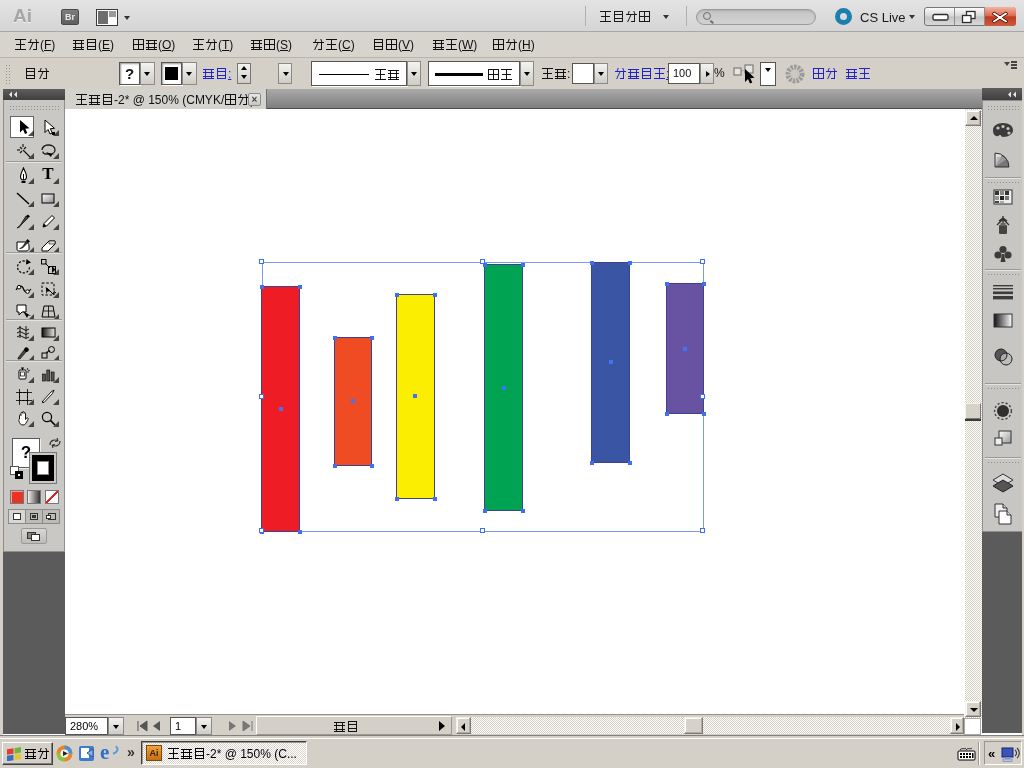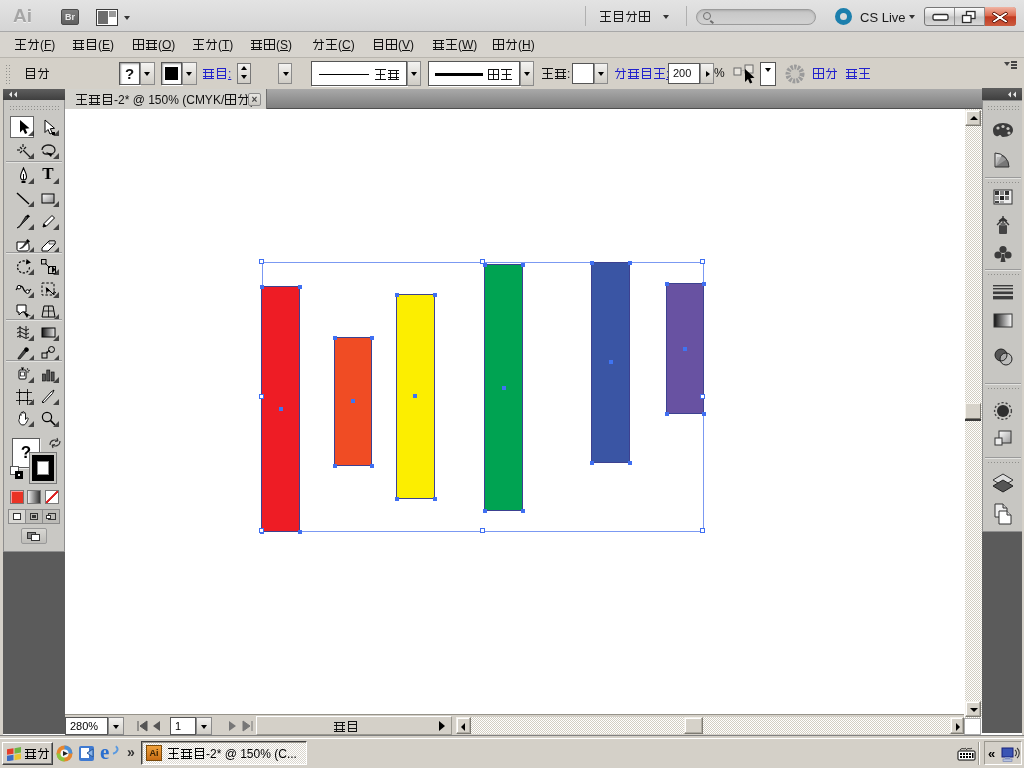--- a/index.html
+++ b/index.html
@@ -176,21 +176,21 @@
     <div class="dbtn" style="left:407px;top:3px;width:14px;height:25px;"><span class="arrow-down" style="margin:10px 0 0 3px;"></span></div>
     <div class="abs" style="left:428px;top:3px;width:92px;height:25px;background:#fff;border:1px solid #555;box-shadow:1px 1px 0 #fff;">
       <div class="abs" style="left:6px;top:11px;width:48px;height:3px;background:#000;"></div>
       <div class="abs" style="left:58px;top:6px;"><span class="cn g2"><i></i><i></i><i></i><i></i><i></i><i></i></span><span class="cn g1"><i></i><i></i><i></i><i></i></span></div>
     </div>
     <div class="dbtn" style="left:520px;top:3px;width:14px;height:25px;"><span class="arrow-down" style="margin:10px 0 0 3px;"></span></div>
     <div class="abs" style="left:541px;top:9px;"><span class="cn g1"><i></i><i></i><i></i><i></i></span><span class="cn g5"><i></i><i></i><i></i><i></i><i></i><i></i></span>:</div>
     <div class="abs" style="left:572px;top:5px;width:22px;height:21px;background:#fff;border:1px solid #555;"></div>
     <div class="dbtn" style="left:594px;top:5px;width:14px;height:21px;"><span class="arrow-down" style="margin:8px 0 0 3px;"></span></div>
     <div class="abs blue" style="left:614px;top:9px;"><span class="cn g4"><i></i><i></i><i></i><i></i><i></i><i></i></span><span class="cn g5"><i></i><i></i><i></i><i></i><i></i><i></i></span><span class="cn g3"><i></i><i></i><i></i><i></i><i></i><i></i></span><span class="cn g1"><i></i><i></i><i></i><i></i></span>:</div>
-    <div class="abs" style="left:668px;top:5px;width:32px;height:21px;background:#fff;border:1px solid #555;font-size:11px;line-height:19px;padding-left:4px;">200</div>
+    <div class="abs" style="left:668px;top:5px;width:32px;height:21px;background:#fff;border:1px solid #555;font-size:11px;line-height:19px;padding-left:4px;">100</div>
     <div class="dbtn" style="left:700px;top:5px;width:14px;height:21px;">
         <span class="abs" style="left:5px;top:7px;width:0;height:0;border-top:3px solid transparent;border-bottom:3px solid transparent;border-left:4px solid #000;"></span>
       </div>
     <div class="abs" style="left:714px;top:8px;font-size:12px;">%</div>
     <svg class="abs" style="left:733px;top:6px;" width="24" height="21" viewBox="0 0 24 21">
       <rect x="1" y="4" width="7" height="7" fill="#e8e5df" stroke="#6b6b6b"></rect>
       <rect x="12" y="1" width="8" height="8" fill="#e8e5df" stroke="#6b6b6b"></rect>
       <line x1="8" y1="7" x2="12" y2="6" stroke="#8a8a8a" stroke-dasharray="1.5 1"></line>
       <path d="M12 5 L12 18 L15 15 L17 19.5 L19.3 18.4 L17.3 14.2 L21.5 13.8 Z" fill="#000"></path>
     </svg>

